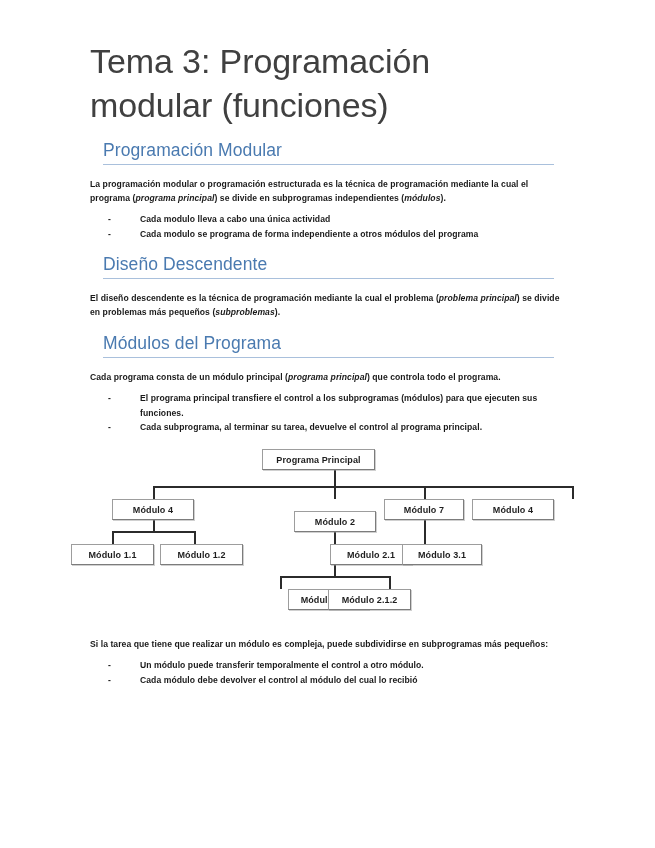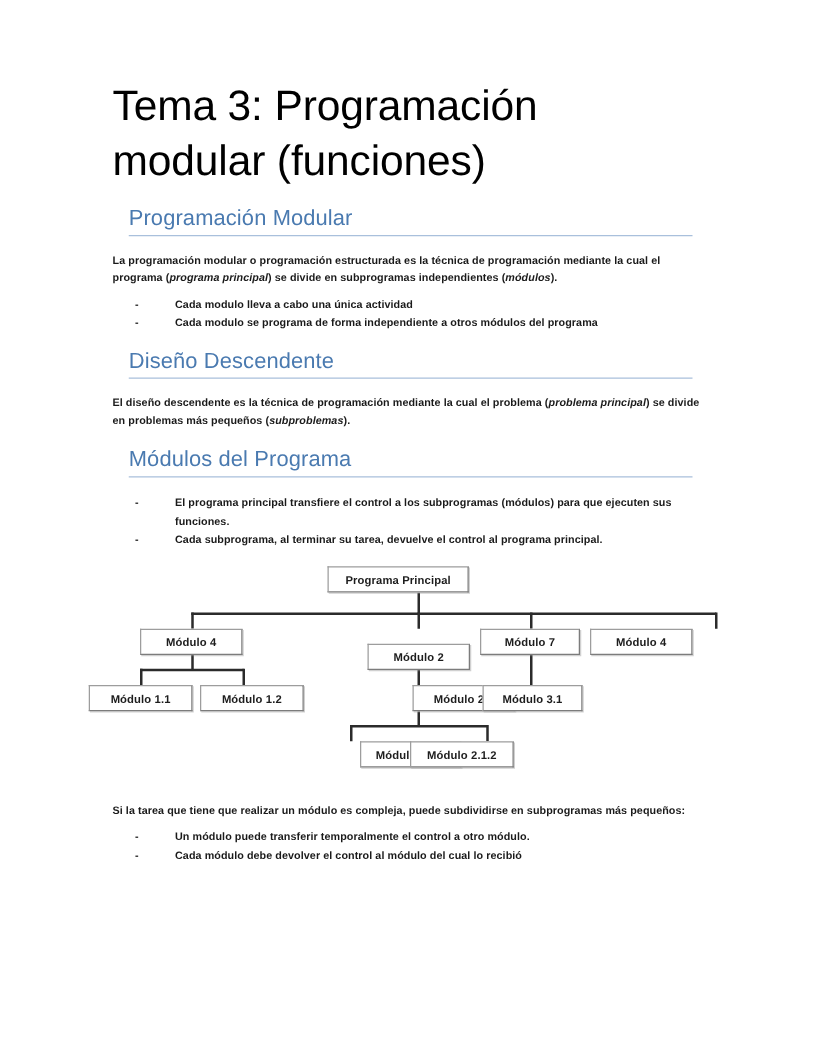--- a/index.html
+++ b/index.html
@@ -17,25 +17,25 @@
   .page {
     position: relative;
     width: 655px;
     height: 848px;
     background: #ffffff;
     box-sizing: border-box;
     padding: 0 88px 0 90px;
   }
   .doc-title {
     margin: 0;
-    padding-top: 64px;
+    padding-top: 40px;
     font-size: 34px;
     line-height: 1.28;
     font-weight: 400;
-    color: #000000;
+    color: #404040;
     letter-spacing: -0.1px;
     max-width: 410px;
   }
   h2.section-heading {
     margin: 13px;
     font-size: 17.5px;
     font-weight: 400;
     line-height: 1.25;
     color: #4a7ab0;
     letter-spacing: 0.1px;
@@ -128,20 +128,21 @@
   <p class="body-text"><span class="reg">La programación modular o programación estructurada es la técnica de programación mediante la cual </span><span class="bold">el programa</span><span class="reg"> (</span><span class="ital">programa principal</span><span class="reg">) </span><span class="bold">se divide en subprogramas independientes</span><span class="reg"> (</span><span class="ital">módulos</span><span class="reg">).</span></p>
   <ul class="dash-list">
     <li><span class="dash">-</span><span>Cada modulo lleva a cabo una única actividad</span></li>
     <li><span class="dash">-</span><span>Cada modulo se programa de forma independiente a otros módulos del programa</span></li>
   </ul>
 
   <h2 class="section-heading sec-2">Diseño Descendente</h2>
   <p class="body-text"><span class="reg">El diseño descendente es la técnica de programación mediante la cual </span><span class="bold">el problema</span><span class="reg"> (</span><span class="ital">problema principal</span><span class="reg">) </span><span class="bold">se divide en problemas más pequeños</span><span class="reg"> (</span><span class="ital">subproblemas</span><span class="reg">).</span></p>
 
   <h2 class="section-heading sec-3">Módulos del Programa</h2>
+  <p class="body-text"><span class="reg">Cada programa consta de un </span><span class="bold">módulo principal</span><span class="reg"> (</span><span class="ital">programa principal</span><span class="reg">) </span><span class="reg">que controla todo el programa.</span></p>
   <ul class="dash-list">
     <li><span class="dash">-</span><span>El programa principal transfiere el control a los subprogramas (módulos) para que ejecuten sus funciones.</span></li>
     <li><span class="dash">-</span><span>Cada subprograma, al terminar su tarea, devuelve el control al programa principal.</span></li>
   </ul>
 
   <div class="diagram">
 
     <div class="conn v" style="left:236px; top:21px; height:17px;"></div>
     <div class="conn h" style="left:55px; top:37px; width:420px;"></div>
     <div class="conn v" style="left:55px; top:37px; height:13px;"></div>
@@ -164,21 +165,21 @@
     <div class="node" style="left:164px; top:0px; width:113px;">Programa Principal</div>
 
     <div class="node" style="left:14px; top:50px; width:82px;">Módulo 4</div>
     <div class="node" style="left:196px; top:50px; width:82px;margin-top:12px;">Módulo 2</div>
     <div class="node" style="left:286px; top:50px; width:80px;">Módulo 7</div>
     <div class="node" style="left:374px; top:50px; width:82px;">Módulo 4</div>
 
     <div class="node" style="left:-27px; top:95px; width:83px;">Módulo 1.1</div>
     <div class="node" style="left:62px; top:95px; width:83px;">Módulo 1.2</div>
     <div class="node" style="left:196px; top:95px; width:82px;margin-left:36px;">Módulo 2.1</div>
-    <div class="node" style="left:288px; top:95px; width:80px;">Módulo 3.1</div>
+    <div class="node" style="left:304px; top:95px; width:80px;">Módulo 3.1</div>
 
     <div class="node" style="left:142px; top:140px; width:81px;margin-left:48px;">Módulo 2.1.1</div>
     <div class="node" style="left:230px; top:140px; width:83px;">Módulo 2.1.2</div>
   </div>
 
   <p class="body-text" style="margin-top:24px;"><span class="reg">Si la tarea que tiene que realizar un módulo es compleja, puede subdividirse en </span><span class="bold">subprogramas más pequeños</span><span class="bold">:</span></p>
   <ul class="dash-list">
     <li><span class="dash">-</span><span>Un módulo puede transferir temporalmente el control a otro módulo.</span></li>
     <li><span class="dash">-</span><span>Cada módulo debe devolver el control al módulo del cual lo recibió</span></li>
   </ul>

